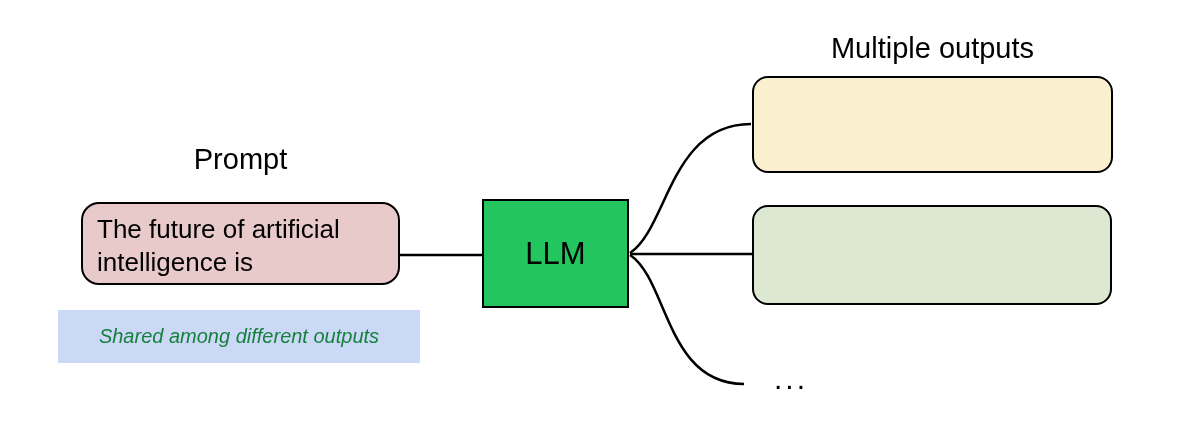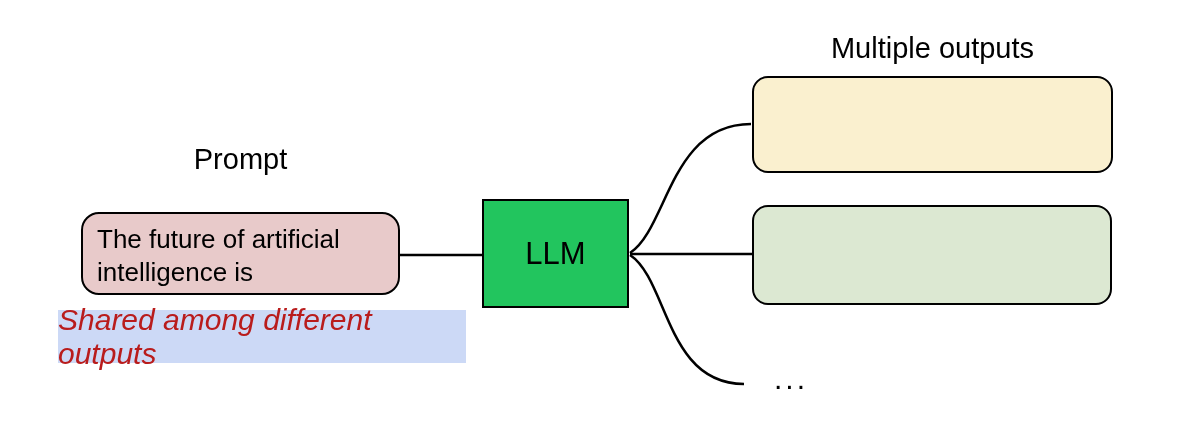--- a/index.html
+++ b/index.html
@@ -32,21 +32,21 @@
     white-space: nowrap;
   }
   .prompt-label   { left: 81px;  top: 143px; width: 319px; }
   .outputs-label  { left: 752px; top: 32px;  width: 361px; }
 
   .node {
     position: absolute;
     border: 2.5px solid #000000;
   }
   .prompt-box {
-    left: 81px; top: 212px;
+    left: 81px; top: 202px;
     width: 319px; height: 83px;
     border-radius: 18px;
     padding: 9px 14px;
     font-size: 26px;
     line-height: 33px;
     color: #000000;
   }
   .llm-box {
     left: 482px; top: 199px;
     width: 147px; height: 109px;
@@ -63,27 +63,27 @@
   }
   .output-box-2 {
     left: 752px; top: 205px;
     width: 360px; height: 100px;
     border-radius: 16px;
   }
 
   .note {
     position: absolute;
     left: 58px; top: 310px;
-    width: 408px; height: 53px;
+    width: 362px; height: 53px;
     display: flex;
     align-items: center;
     justify-content: center;
     font-style: italic;
-    font-size: 30px;
-    color: #b91c1c;
+    font-size: 20px;
+    color: #15803d;
   }
 
   .ellipsis {
     position: absolute;
     left: 774px; top: 362px;
     font-size: 30px;
     letter-spacing: 3px;
     color: #000000;
   }
 </style>

